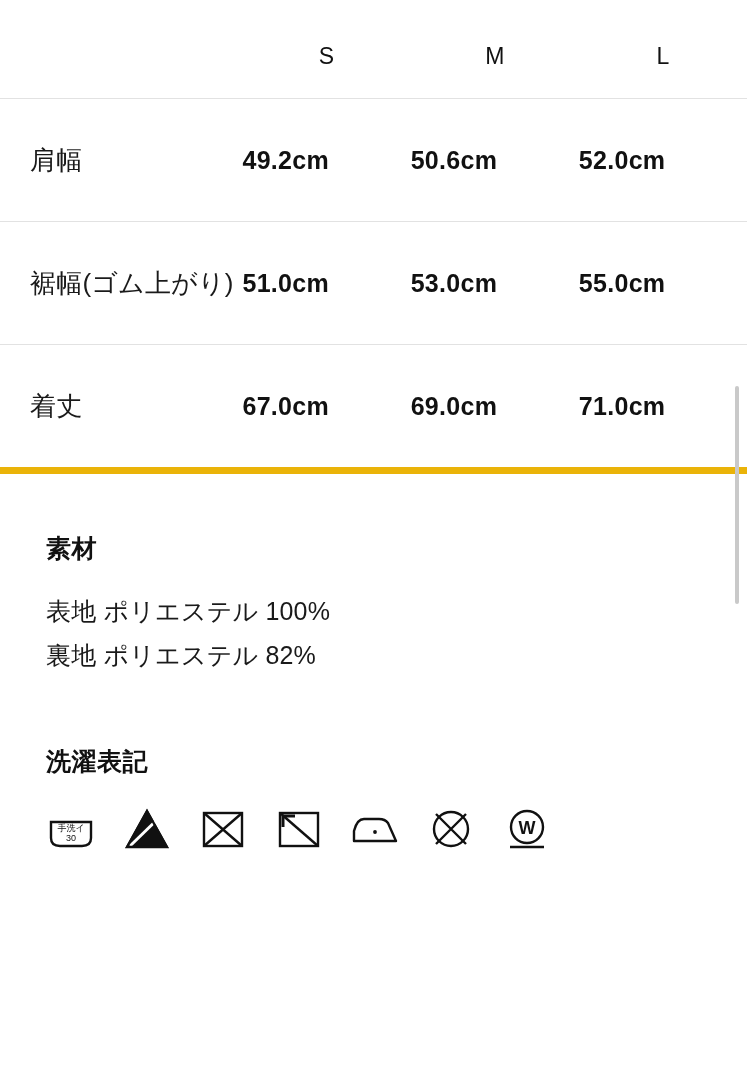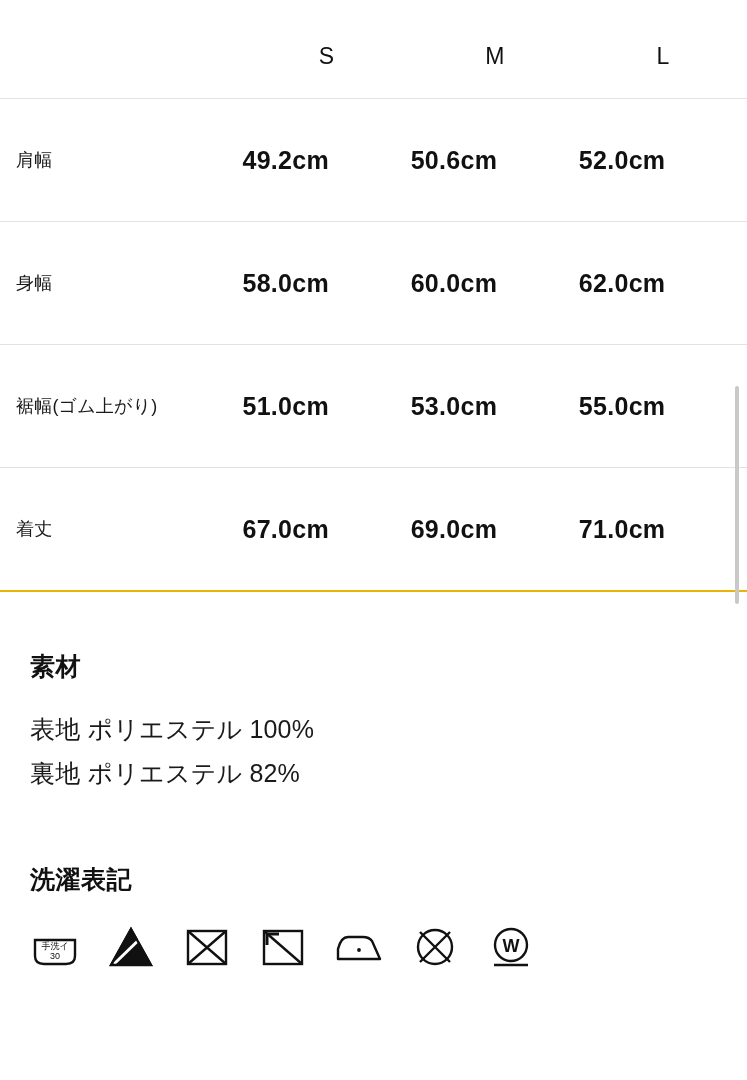--- a/index.html
+++ b/index.html
@@ -44,29 +44,29 @@
     font-weight: 400;
     color: #111;
     text-align: center;
   }
   .size-table thead th.label-head { text-align: left; }
 
   .size-table tbody tr {
     border-top: 1px solid #e2e2e2;
   }
   .size-table tbody tr:last-child {
-    border-bottom: 2px solid #eab308;
+    border-bottom: 7px solid #eab308;
   }
   .size-table tbody td {
     height: 122px;
     font-size: 23px;
   }
   .size-table tbody td.row-label {
-    padding-left: 16px;
-    font-size: 18px;
+    padding-left: 30px;
+    font-size: 26px;
     color: #1a1a1a;
     letter-spacing: 0.2px;
   }
   .size-table tbody td.value {
     text-align: left;
     font-size: 25px;
     font-weight: 700;
     color: #111;
     letter-spacing: 0.3px;
   }
@@ -77,21 +77,21 @@
     right: 8px;
     top: 372px;
     width: 4px;
     height: 218px;
     background: #c9c9c9;
     border-radius: 2px;
   }
 
   
   .section {
-    padding: 0 30px;
+    padding: 0 46px;
   }
   .section-title {
     font-size: 25px;
     font-weight: 700;
     color: #111;
     letter-spacing: 0.5px;
   }
   #material-section { margin-top: 58px; }
   #material-section .section-title { margin-bottom: 24px; }
   .material-line {
@@ -138,26 +138,20 @@
       </tr>
     </thead>
     <tbody>
       <tr>
         <td class="row-label">肩幅</td>
         <td class="value">49.2cm</td>
         <td class="value">50.6cm</td>
         <td class="value">52.0cm</td>
       </tr>
       <tr>
-        <td class="row-label">身幅</td>
-        <td class="value">58.0cm</td>
-        <td class="value">60.0cm</td>
-        <td class="value">62.0cm</td>
-      </tr>
-      <tr>
         <td class="row-label">裾幅(ゴム上がり)</td>
         <td class="value">51.0cm</td>
         <td class="value">53.0cm</td>
         <td class="value">55.0cm</td>
       </tr>
       <tr>
         <td class="row-label">着丈</td>
         <td class="value">67.0cm</td>
         <td class="value">69.0cm</td>
         <td class="value">71.0cm</td>

